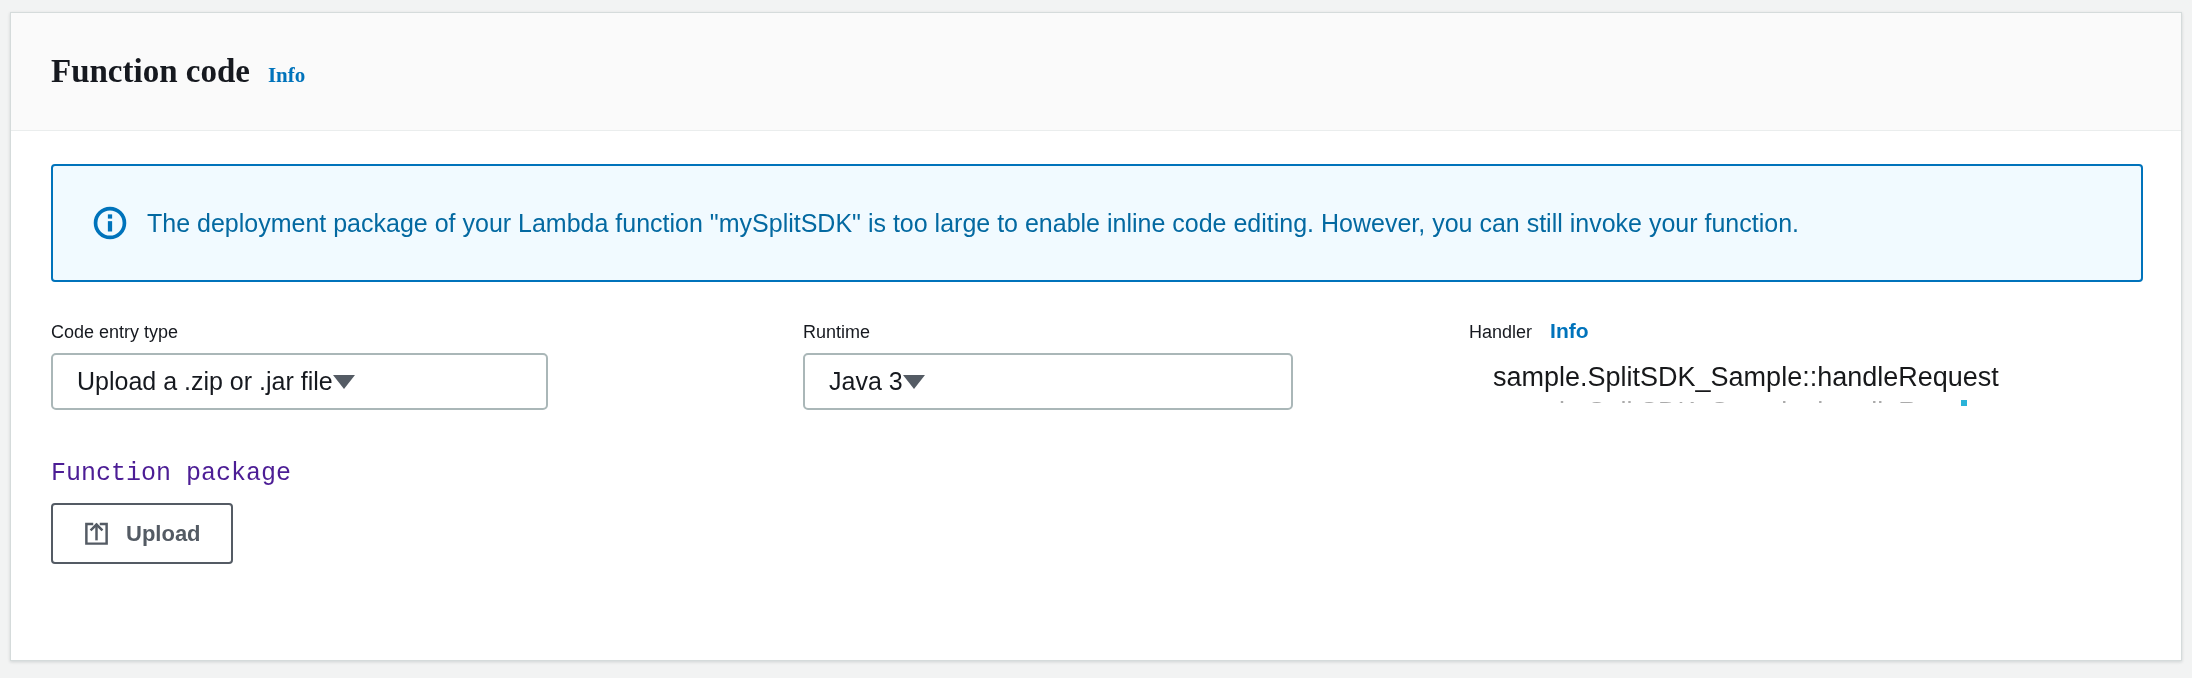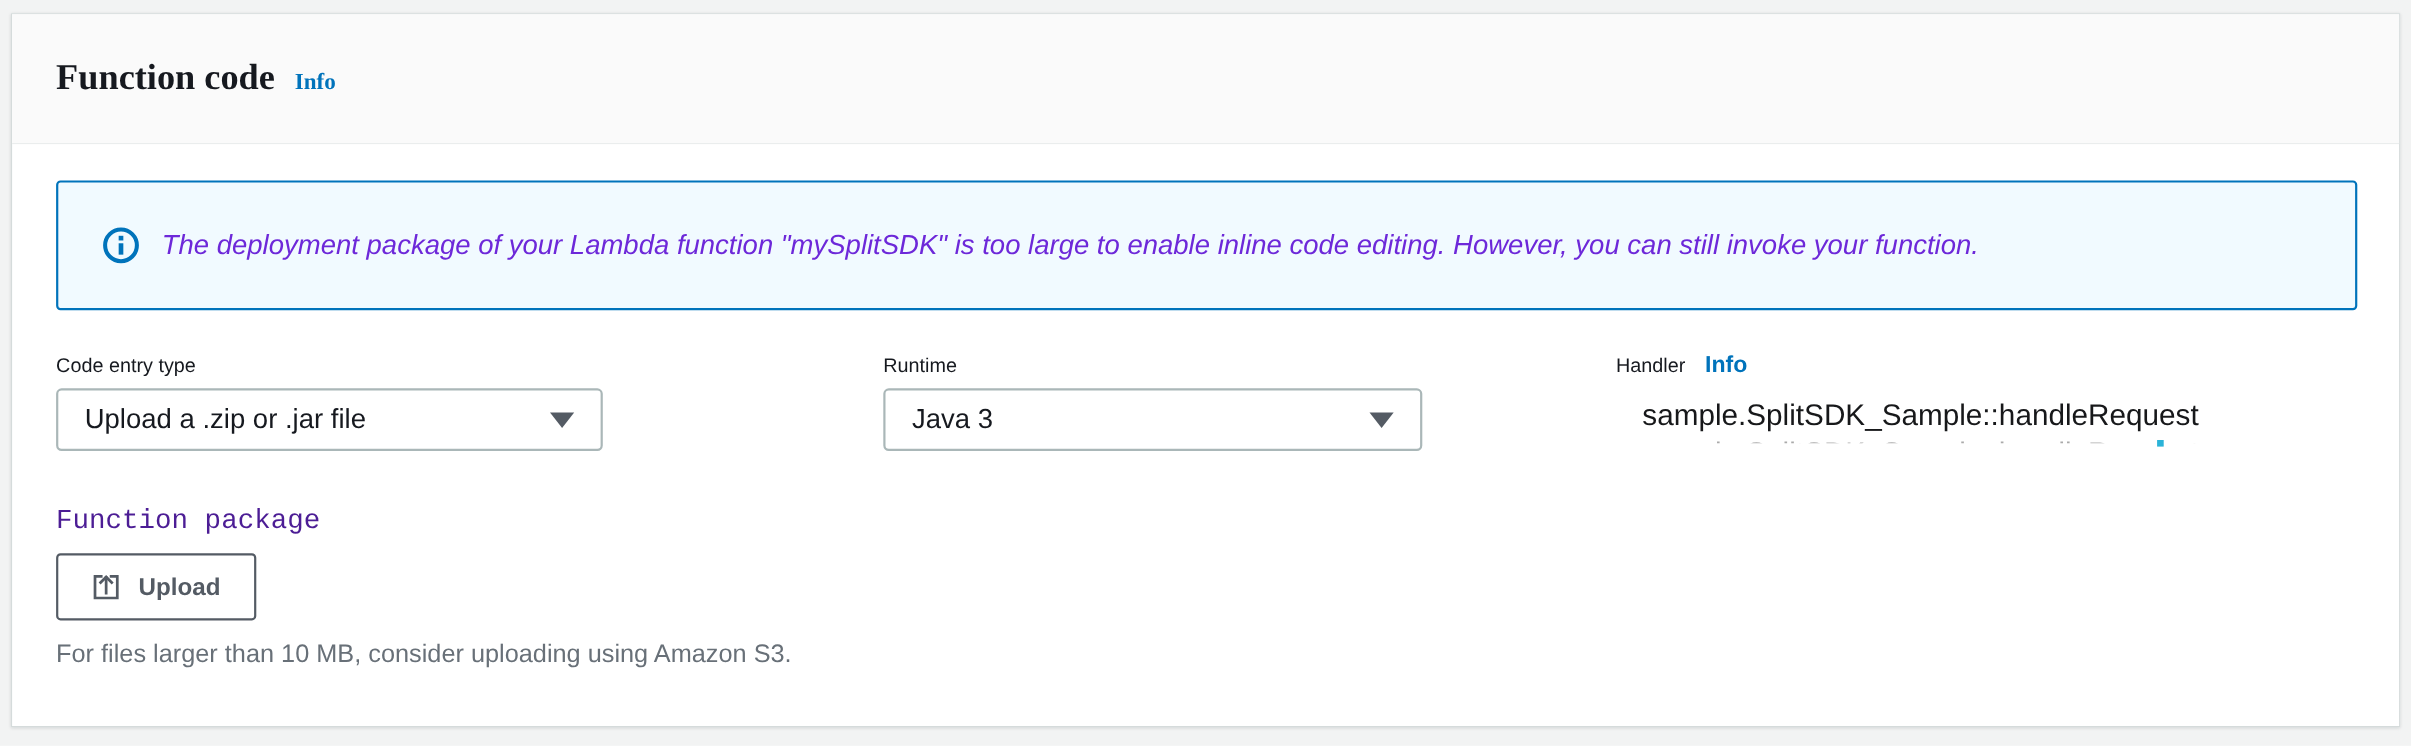--- a/index.html
+++ b/index.html
@@ -57,21 +57,21 @@
     width: 2092px; height: 118px;
     box-sizing: border-box;
     background: #f1faff;
     border: 2px solid #0073bb;
     border-radius: 4px;
     display: flex;
     align-items: center;
     padding: 0 40px;
   }
   .alert-icon { flex: 0 0 auto; width: 34px; height: 34px; margin-right: 20px; display: inline-flex; }
-  .alert-text { font-size: 25px; line-height: 34px; color: #6d28d9; font-style: italic; }
+  .alert-text { font-size: 25px; line-height: 34px; color: #0369a1; }
 
   .field { position: absolute; top: 304px; }
   .field.col1 { left: 40px; width: 497px; }
   .field.col2 { left: 792px; width: 490px; }
   .field.col3 { left: 1458px; width: 700px; }
 
   .field-label {
     display: inline-block;
     font-size: 18px;
     line-height: 30px;
@@ -82,21 +82,20 @@
 
   .select {
     margin-top: 6px;
     height: 57px;
     box-sizing: border-box;
     background: #ffffff;
     border: 2px solid #aab7b8;
     border-radius: 5px;
     display: flex;
     align-items: center;
-    justify-content: space-between;
     padding: 0 24px;
     cursor: pointer;
   }
   .select-value { font-size: 25px; color: #16191f; }
   .caret-down {
     width: 0; height: 0;
     border-left: 11px solid transparent;
     border-right: 11px solid transparent;
     border-top: 14px solid #545b64;
   }
@@ -213,16 +212,15 @@
       <span>
         <svg width="27" height="27" viewBox="0 0 24 24" fill="none" stroke="#545b64" stroke-width="2.2" stroke-linecap="square">
           <path d="M8 3.5 H3 V21 H21 V3.5 H16"></path>
           <path d="M12 17 V4.5"></path>
           <path d="M7.5 8.5 L12 4 L16.5 8.5"></path>
         </svg>
       </span>
       <span>Upload</span>
     </button>
 
-    <p class="helper">For files larger than 10 MB, consider uploading using Amazon S3.</p>
 
   </section>
 </div>
 
 </body></html>

